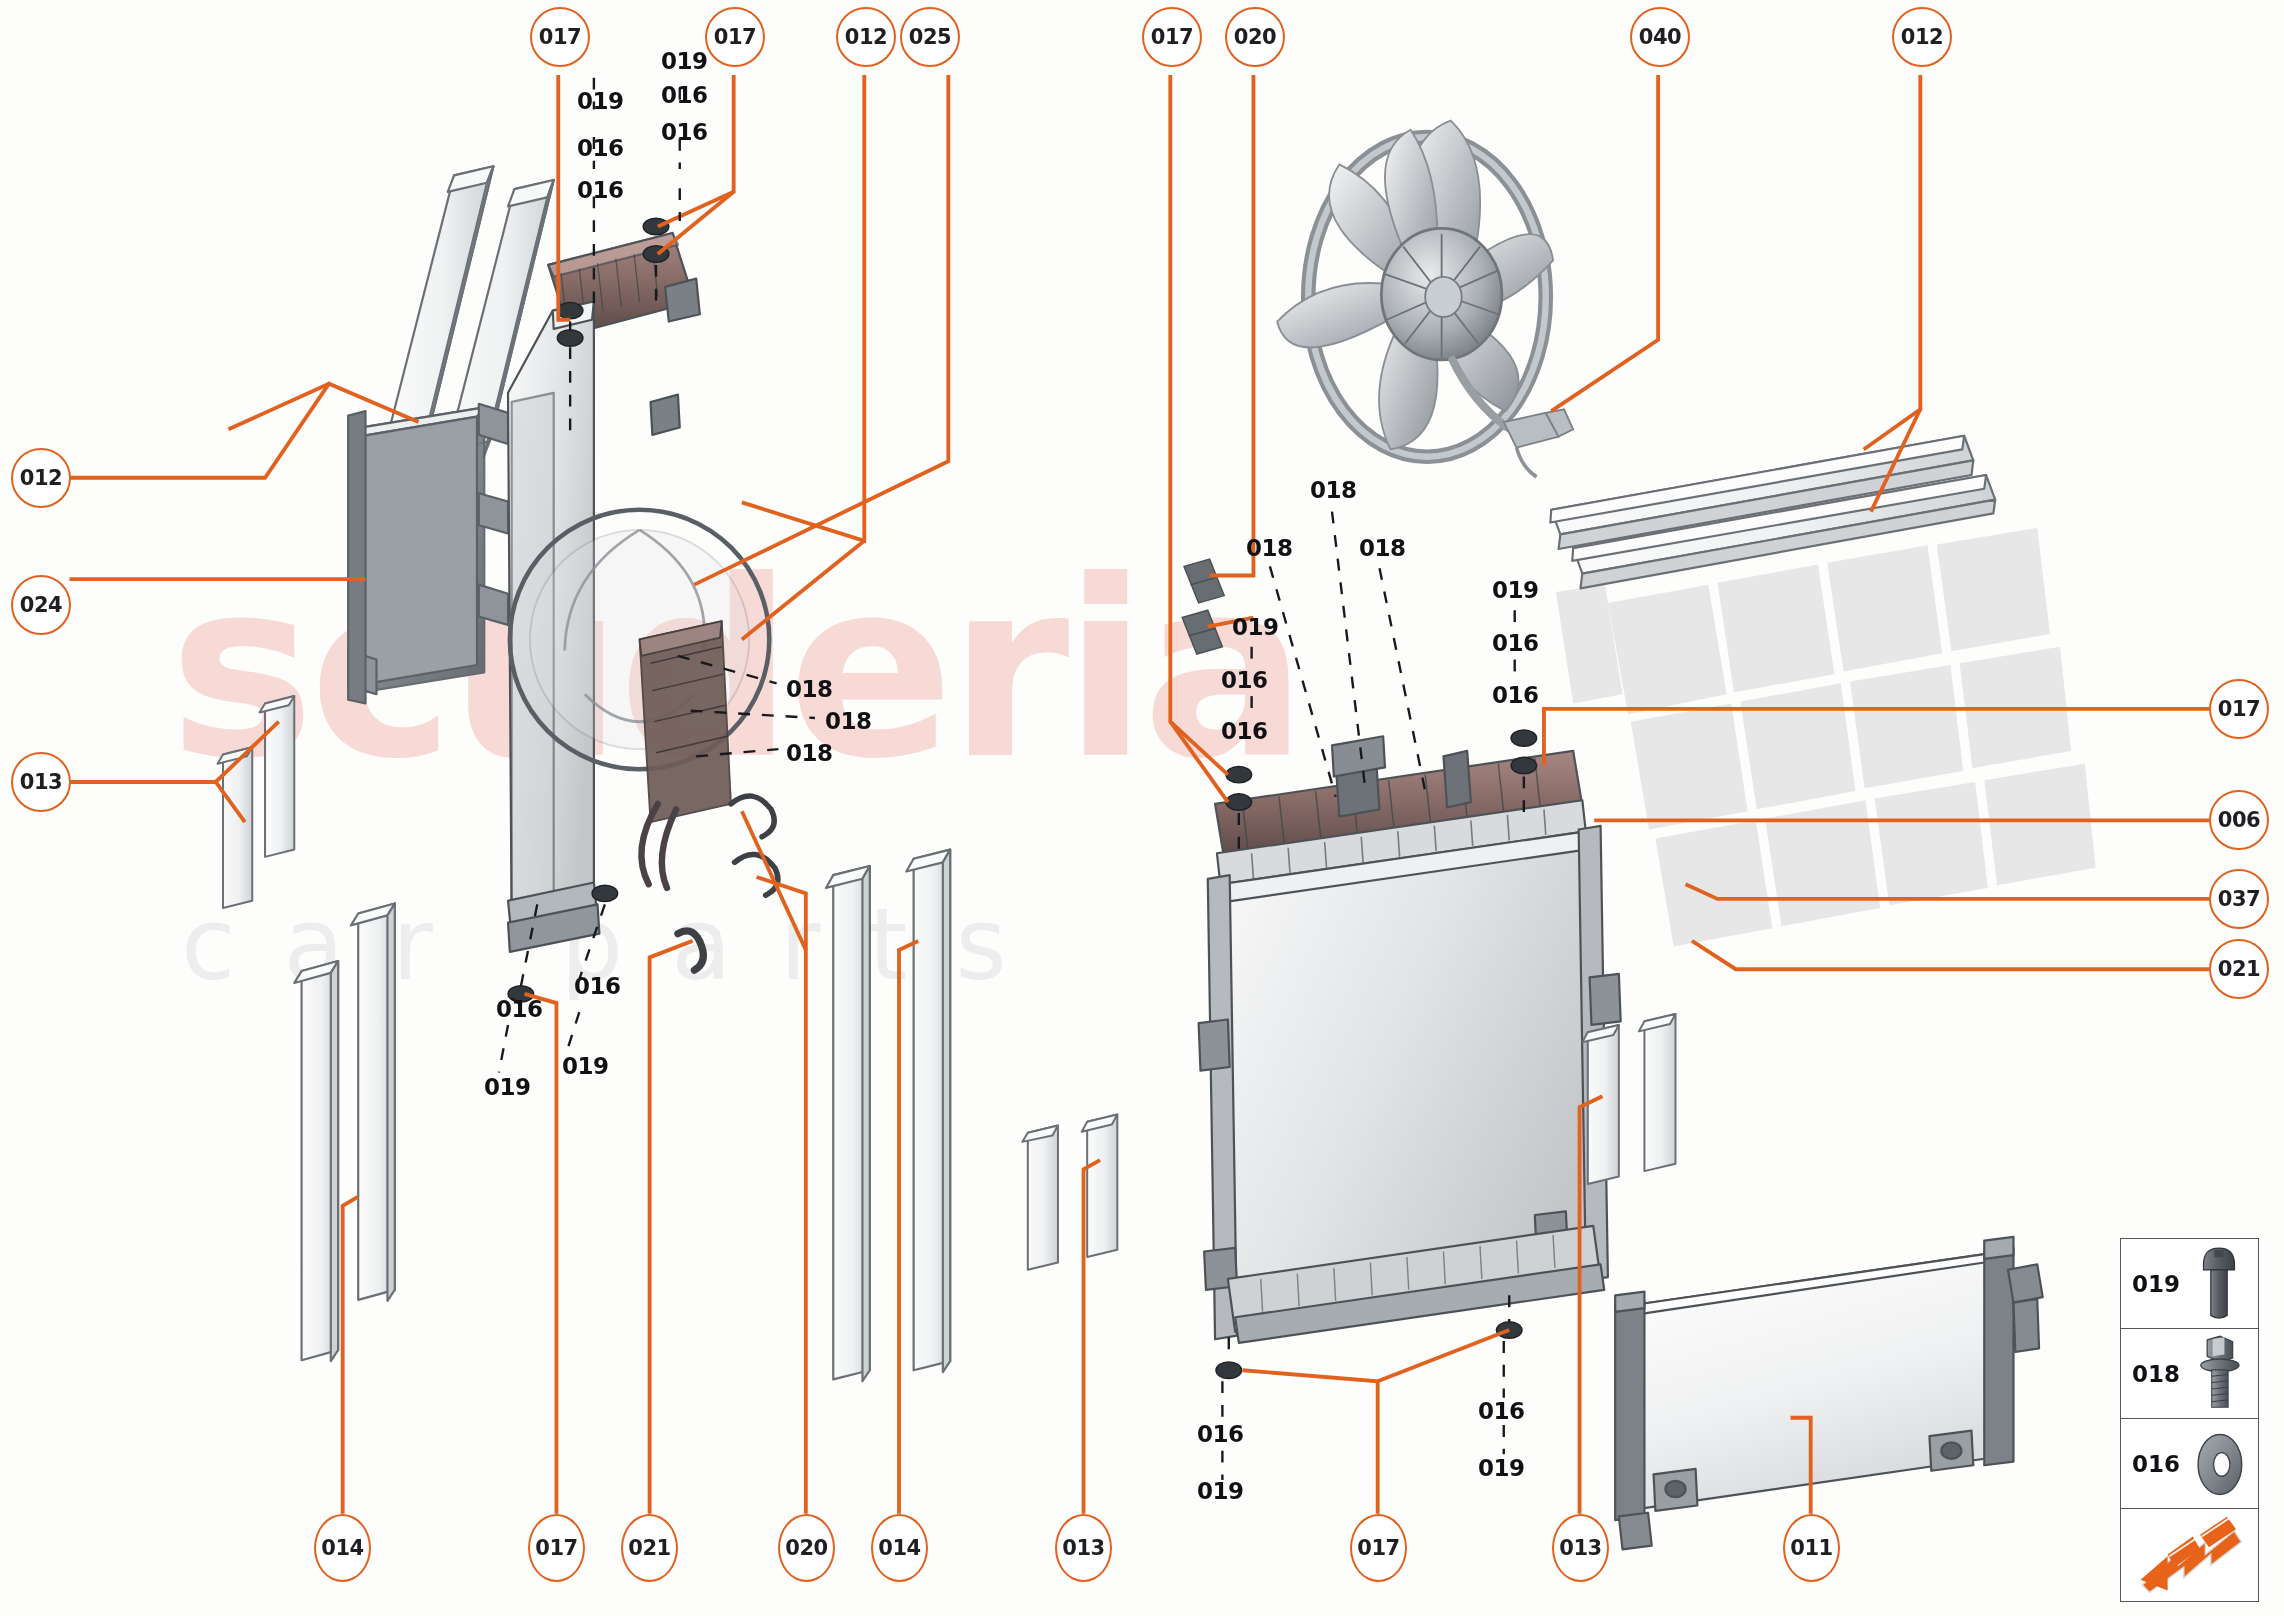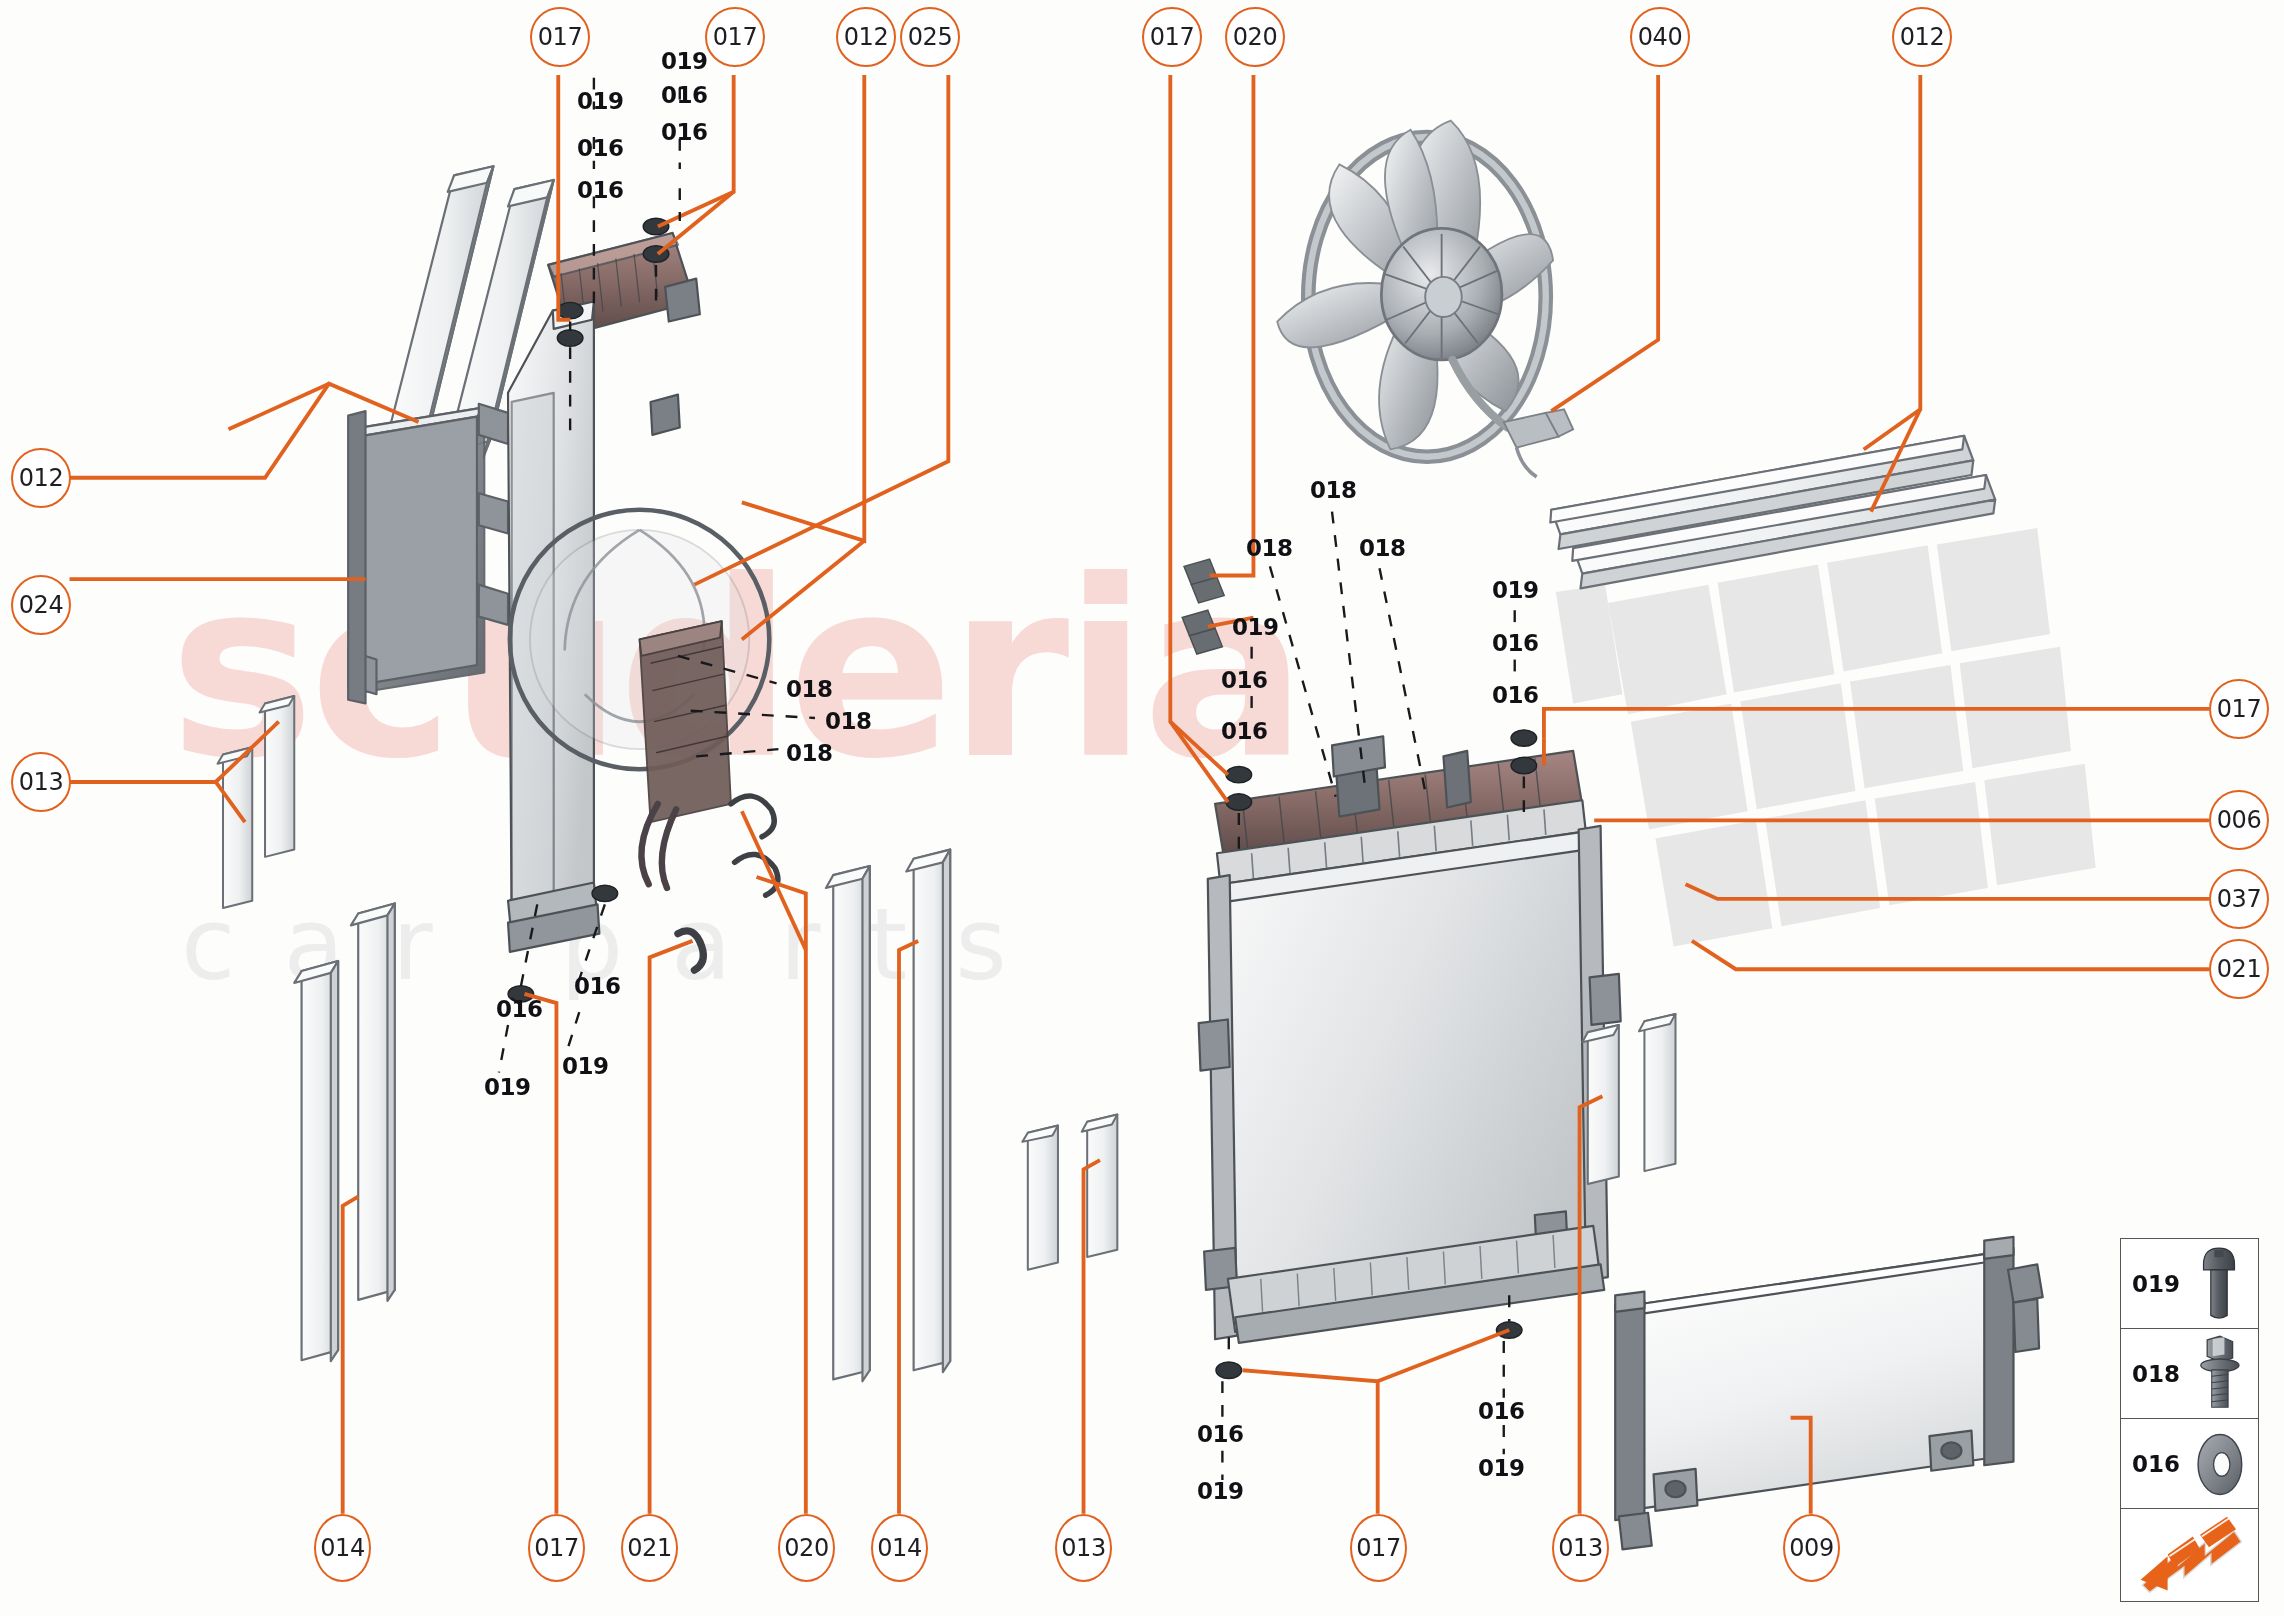--- a/index.html
+++ b/index.html
@@ -57,22 +57,22 @@
   
   .callout {
     position: absolute;
     width: 57px; height: 68px;
     border: 2.7px solid #e1611f;
     border-radius: 50%;
     background: #ffffff;
     display: flex;
     align-items: center;
     justify-content: center;
-    font-size: 24px;
-    font-weight: 400;
+    font-size: 21px;
+    font-weight: 700;
     color: #1e1e23;
     letter-spacing: -0.5px;
     z-index: 40;
     cursor: pointer;
   }
   .callout.round {
     width: 60px; height: 60px;
   }
   
   .partnum {
@@ -594,21 +594,21 @@
   <div class="callout round" style="left:2209px; top:939px;">021</div>
 
   <div class="callout" style="left:314px;  top:1514px;">014</div>
   <div class="callout" style="left:528px;  top:1514px;">017</div>
   <div class="callout" style="left:621px;  top:1514px;">021</div>
   <div class="callout" style="left:778px;  top:1514px;">020</div>
   <div class="callout" style="left:871px;  top:1514px;">014</div>
   <div class="callout" style="left:1055px; top:1514px;">013</div>
   <div class="callout" style="left:1350px; top:1514px;">017</div>
   <div class="callout" style="left:1552px; top:1514px;">013</div>
-  <div class="callout" style="left:1783px; top:1514px;">009</div>
+  <div class="callout" style="left:1783px; top:1514px;">011</div>
 
   <div id="legend">
 
     <div class="legend-cell">
       <span class="legend-label">019</span>
       <svg class="legend-art" viewBox="0 0 70 99">
         <defs>
           <linearGradient id="lg1" x1="0" y1="0" x2="1" y2="0">
             <stop offset="0%" stop-color="#7e838a"></stop>
             <stop offset="45%" stop-color="#595e65"></stop>

